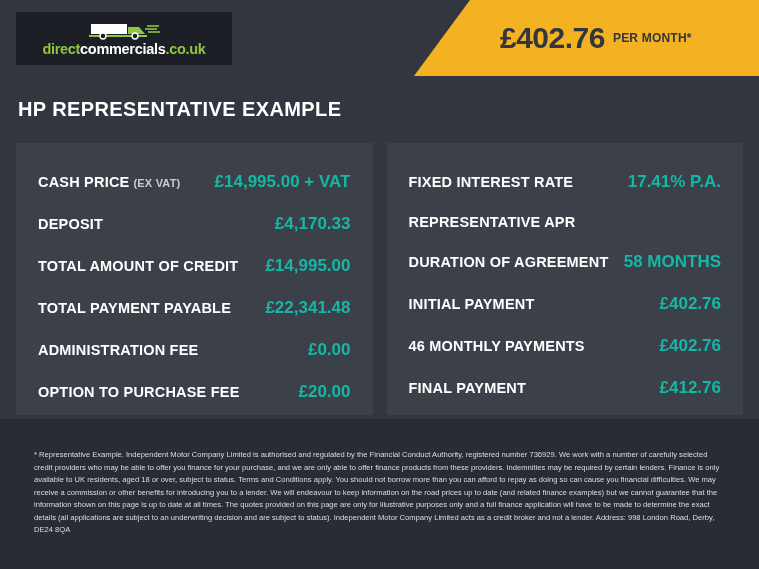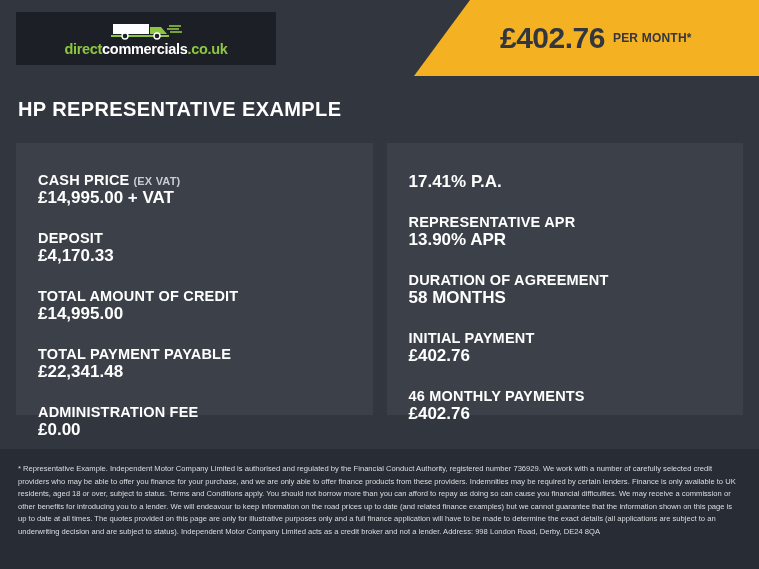--- a/index.html
+++ b/index.html
@@ -62,21 +62,21 @@
     font-weight: bold;
     color: #32363f;
     margin-left: 8px;
     letter-spacing: 0.2px;
   }
 
   .logo-box {
     position: absolute;
     left: 16px;
     top: 12px;
-    width: 260px;
+    width: 216px;
     height: 53px;
     background: #1c1f25;
     display: flex;
     align-items: center;
     justify-content: center;
   }
   .logo-inner {
     text-align: center;
     line-height: 1;
   }
@@ -112,56 +112,55 @@
     background: #3b4049;
     padding: 18px 22px 16px 22px;
     box-sizing: border-box;
     height: 272px;
   }
   .row {
     display: flex;
     align-items: baseline;
     justify-content: space-between;
     padding: 11px 0;
-    flex-direction: column;
   }
   .row-label {
     font-size: 14.5px;
     font-weight: bold;
     color: #ffffff;
     letter-spacing: 0.2px;
     white-space: nowrap;
   }
   .row-label .sub {
     font-size: 11px;
     font-weight: bold;
     color: #c9ccd2;
     margin-left: 4px;
     letter-spacing: 0.2px;
   }
   .row-value {
     font-size: 17px;
     font-weight: bold;
-    color: #ffffff;
+    color: #14b8a6;
     white-space: nowrap;
   }
 
   
   .footer {
     position: absolute;
     left: 0;
     bottom: 0;
     width: 100%;
     background: #282c34;
     padding: 14px 18px 16px 18px;
     box-sizing: border-box;
     min-height: 120px;
   }
   .footer p {
-    margin: 0;
+    margin: 16px;
     font-size: 7.6px;
     line-height: 1.65;
     color: #dcdee2;
     text-align: left;
   }
 </style>
 </head>
 <body>
 
 <div class="page">
@@ -219,25 +218,25 @@
         <div class="row-value">£0.00</div>
       </div>
       <div class="row">
         <div class="row-label">OPTION TO PURCHASE FEE</div>
         <div class="row-value">£20.00</div>
       </div>
     </div>
 
     <div class="panel">
       <div class="row">
+        <div class="row-label">FIXED INTEREST RATE</div>
         <div class="row-value">17.41% P.A.</div>
       </div>
       <div class="row">
         <div class="row-label">REPRESENTATIVE APR</div>
-        <div class="row-value">13.90% APR</div>
       </div>
       <div class="row">
         <div class="row-label">DURATION OF AGREEMENT</div>
         <div class="row-value">58 MONTHS</div>
       </div>
       <div class="row">
         <div class="row-label">INITIAL PAYMENT</div>
         <div class="row-value">£402.76</div>
       </div>
       <div class="row">

